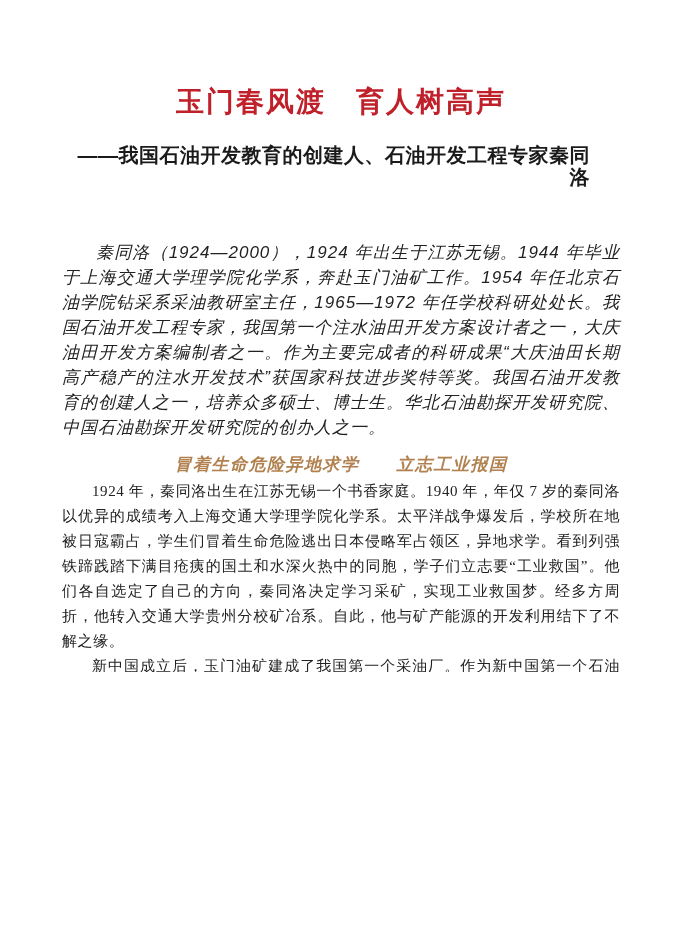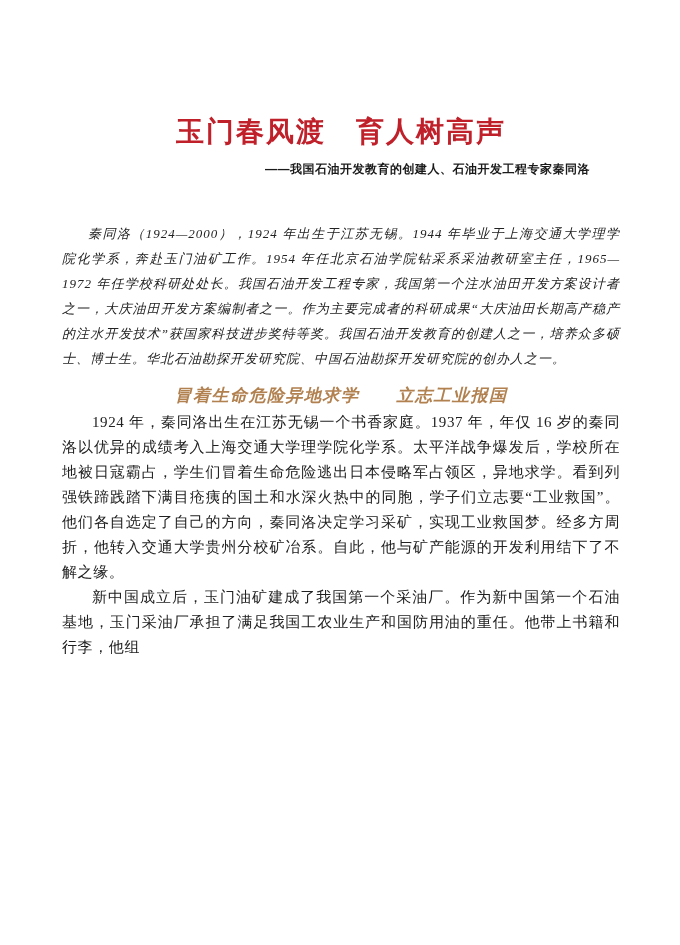--- a/index.html
+++ b/index.html
@@ -5,56 +5,56 @@
   * { margin: 0; padding: 0; box-sizing: border-box; }
   html, body { background: #ffffff; }
   body { font-family: "Liberation Serif", "DejaVu Serif", serif; }
 
   .page {
     position: relative;
     width: 680px;
     height: 672px;
     background: var(--page-bg, #ffffff);
     overflow: hidden;
-    padding: 114px 60px 0 62px;
+    padding: 84px 60px 0 62px;
     color: var(--body-text, #212121);
   }
 
   .title {
     text-align: center;
     color: var(--title-red, #c0202a);
     font-size: 28px;
     font-weight: bold;
     letter-spacing: 2px;
     line-height: 36px;
     font-family: "Liberation Serif", "DejaVu Serif", serif;
   }
 
   .subtitle {
-    margin-top: 8px;
+    margin-top: 24px;
     text-align: right;
     padding-right: 30px;
-    font-size: 12px;
+    font-size: 20px;
     font-weight: bold;
     color: #1a1a1a;
     letter-spacing: 0.5px;
     line-height: 22px;
     font-family: "Liberation Sans", "DejaVu Sans", sans-serif;
   }
 
   .intro {
-    margin-top: 41px;
-    font-size: 13px;
+    margin-top: 52px;
+    font-size: 17px;
     line-height: 25px;
     text-align: justify;
     text-indent: 2em;
     letter-spacing: 1px;
     font-style: italic;
     color: var(--body-text, #212121);
-    font-family: Liberation Serif, serif;
+    font-family: Liberation Sans, sans-serif;
   }
 
   .section-heading {
     margin-top: 12px;
     margin-bottom: 2px;
     text-align: center;
     color: var(--heading-brown, #b28150);
     font-size: 17px;
     font-weight: bold;
     font-style: italic;
@@ -79,18 +79,18 @@
 <div class="page">
 
   <h1 class="title">玉门春风渡　育人树高声</h1>
 
   <div class="subtitle">——我国石油开发教育的创建人、石油开发工程专家秦同洛</div>
 
   <p class="intro">秦同洛（1924—2000），1924 年出生于江苏无锡。1944 年毕业于上海交通大学理学院化学系，奔赴玉门油矿工作。1954 年任北京石油学院钻采系采油教研室主任，1965—1972 年任学校科研处处长。我国石油开发工程专家，我国第一个注水油田开发方案设计者之一，大庆油田开发方案编制者之一。作为主要完成者的科研成果“大庆油田长期高产稳产的注水开发技术”获国家科技进步奖特等奖。我国石油开发教育的创建人之一，培养众多硕士、博士生。华北石油勘探开发研究院、中国石油勘探开发研究院的创办人之一。</p>
 
   <h2 class="section-heading">冒着生命危险异地求学　　立志工业报国</h2>
 
-  <p class="body-para">1924 年，秦同洛出生在江苏无锡一个书香家庭。1937 年，年仅 16 岁的秦同洛以优异的成绩考入上海交通大学理学院化学系。太平洋战争爆发后，学校所在地被日寇霸占，学生们冒着生命危险逃出日本侵略军占领区，异地求学。看到列强铁蹄践踏下满目疮痍的国土和水深火热中的同胞，学子们立志要“工业救国”。他们各自选定了自己的方向，秦同洛决定学习采矿，实现工业救国梦。经多方周折，他转入交通大学贵州分校矿冶系。自此，他与矿产能源的开发利用结下了不解之缘。</p>
+  <p class="body-para">1924 年，秦同洛出生在江苏无锡一个书香家庭。1940 年，年仅 7 岁的秦同洛以优异的成绩考入上海交通大学理学院化学系。太平洋战争爆发后，学校所在地被日寇霸占，学生们冒着生命危险逃出日本侵略军占领区，异地求学。看到列强铁蹄践踏下满目疮痍的国土和水深火热中的同胞，学子们立志要“工业救国”。他们各自选定了自己的方向，秦同洛决定学习采矿，实现工业救国梦。经多方周折，他转入交通大学贵州分校矿冶系。自此，他与矿产能源的开发利用结下了不解之缘。</p>
 
 
   <p class="body-para">新中国成立后，玉门油矿建成了我国第一个采油厂。作为新中国第一个石油基地，玉门采油厂承担了满足我国工农业生产和国防用油的重任。他带上书籍和行李，他组</p>
 
 </div>
 
 </body></html>

